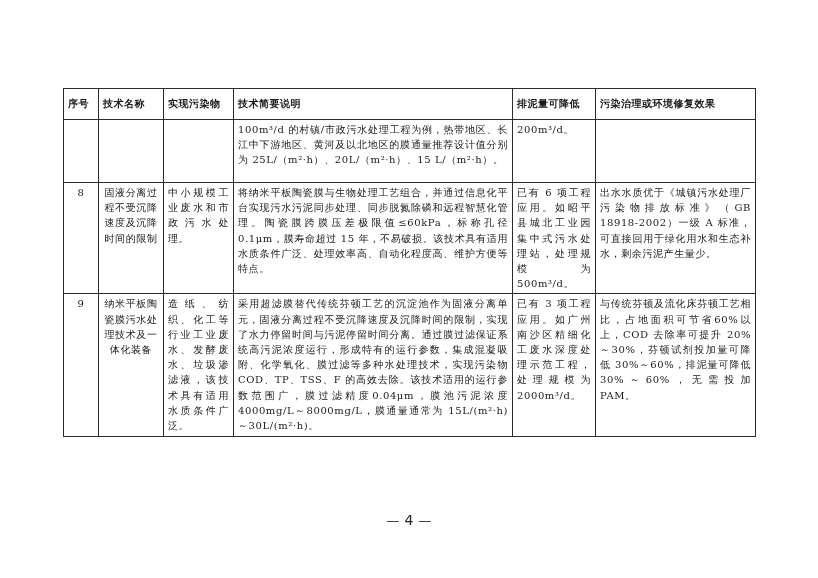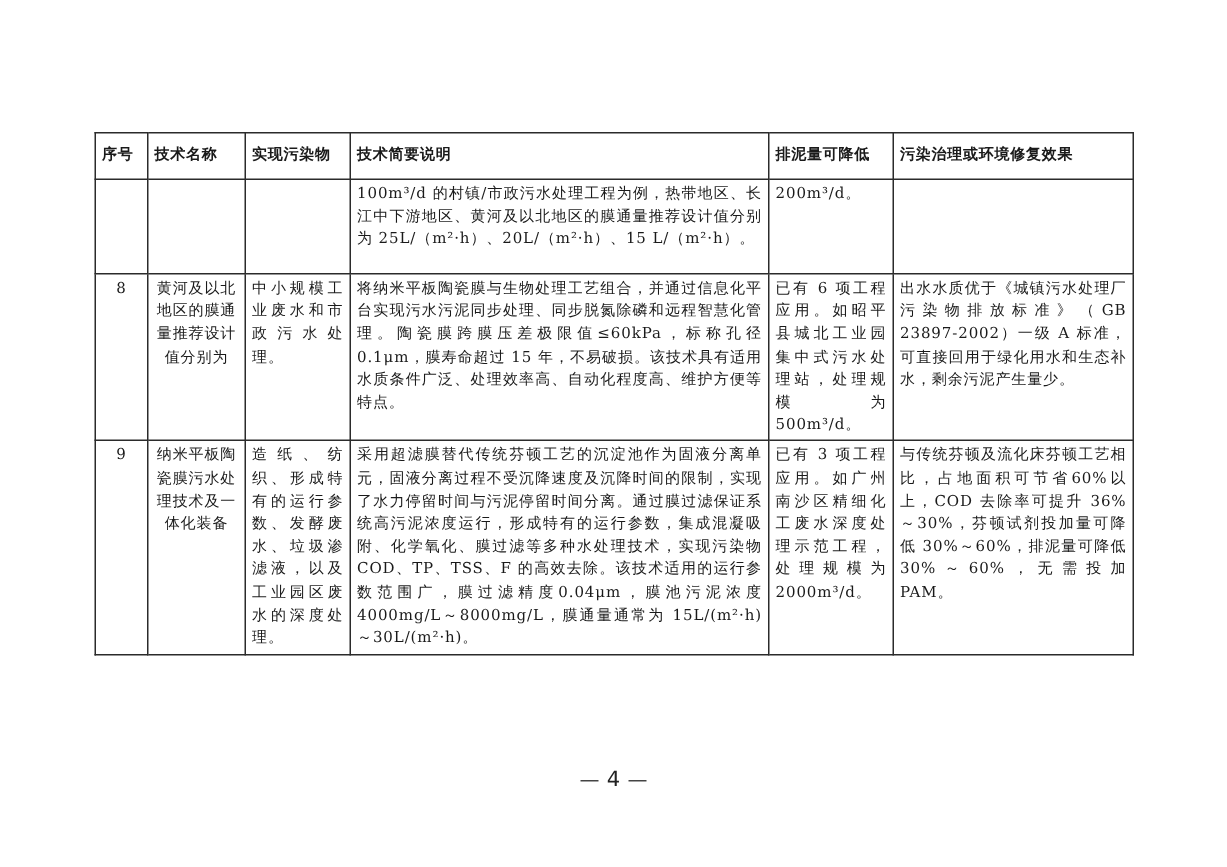--- a/index.html
+++ b/index.html
@@ -63,33 +63,33 @@
       <tr class="r-cont">
         <td class="c-num"></td>
         <td class="c-name"></td>
         <td class="c-scope"></td>
         <td class="c-desc">100m³/d 的村镇/市政污水处理工程为例，热带地区、长江中下游地区、黄河及以北地区的膜通量推荐设计值分别为 25L/（m²·h）、20L/（m²·h）、15 L/（m²·h）。</td>
         <td class="c-demo">200m³/d。</td>
         <td class="c-effect"></td>
       </tr>
       <tr class="r-8">
         <td class="c-num">8</td>
-        <td class="c-name">黄河及以北地区的膜通量推荐设计值分别为</td>
+        <td class="c-name">固液分离过程不受沉降速度及沉降时间的限制</td>
         <td class="c-scope">中小规模工业废水和市政污水处理。</td>
         <td class="c-desc">将纳米平板陶瓷膜与生物处理工艺组合，并通过信息化平台实现污水污泥同步处理、同步脱氮除磷和远程智慧化管理。陶瓷膜跨膜压差极限值≤60kPa，标称孔径 0.1μm，膜寿命超过 15 年，不易破损。该技术具有适用水质条件广泛、处理效率高、自动化程度高、维护方便等特点。</td>
         <td class="c-demo">已有 6 项工程应用。如昭平县城北工业园集中式污水处理站，处理规模为500m³/d。</td>
-        <td class="c-effect">出水水质优于《城镇污水处理厂污染物排放标准》（GB 23897-2002）一级 A 标准，可直接回用于绿化用水和生态补水，剩余污泥产生量少。</td>
+        <td class="c-effect">出水水质优于《城镇污水处理厂污染物排放标准》（GB 18918-2002）一级 A 标准，可直接回用于绿化用水和生态补水，剩余污泥产生量少。</td>
       </tr>
       <tr class="r-9">
         <td class="c-num">9</td>
         <td class="c-name">纳米平板陶瓷膜污水处理技术及一体化装备</td>
-        <td class="c-scope">造纸、纺织、形成特有的运行参数、发酵废水、垃圾渗滤液，以及工业园区废水的深度处理。</td>
+        <td class="c-scope">造纸、纺织、化工等行业工业废水、发酵废水、垃圾渗滤液，该技术具有适用水质条件广泛。</td>
         <td class="c-desc">采用超滤膜替代传统芬顿工艺的沉淀池作为固液分离单元，固液分离过程不受沉降速度及沉降时间的限制，实现了水力停留时间与污泥停留时间分离。通过膜过滤保证系统高污泥浓度运行，形成特有的运行参数，集成混凝吸附、化学氧化、膜过滤等多种水处理技术，实现污染物 COD、TP、TSS、F 的高效去除。该技术适用的运行参数范围广，膜过滤精度0.04μm，膜池污泥浓度 4000mg/L～8000mg/L，膜通量通常为 15L/(m²·h)～30L/(m²·h)。</td>
         <td class="c-demo">已有 3 项工程应用。如广州南沙区精细化工废水深度处理示范工程，处理规模为2000m³/d。</td>
-        <td class="c-effect">与传统芬顿及流化床芬顿工艺相比，占地面积可节省60%以上，COD 去除率可提升 36%～30%，芬顿试剂投加量可降低 30%～60%，排泥量可降低 30%～60%，无需投加 PAM。</td>
+        <td class="c-effect">与传统芬顿及流化床芬顿工艺相比，占地面积可节省60%以上，COD 去除率可提升 20%～30%，芬顿试剂投加量可降低 30%～60%，排泥量可降低 30%～60%，无需投加 PAM。</td>
       </tr>
     </tbody>
   </table>
 
   <div class="pagenum">
     <span class="dash"></span><span>4</span><span class="dash"></span>
   </div>
 </div>
 
 </body></html>

